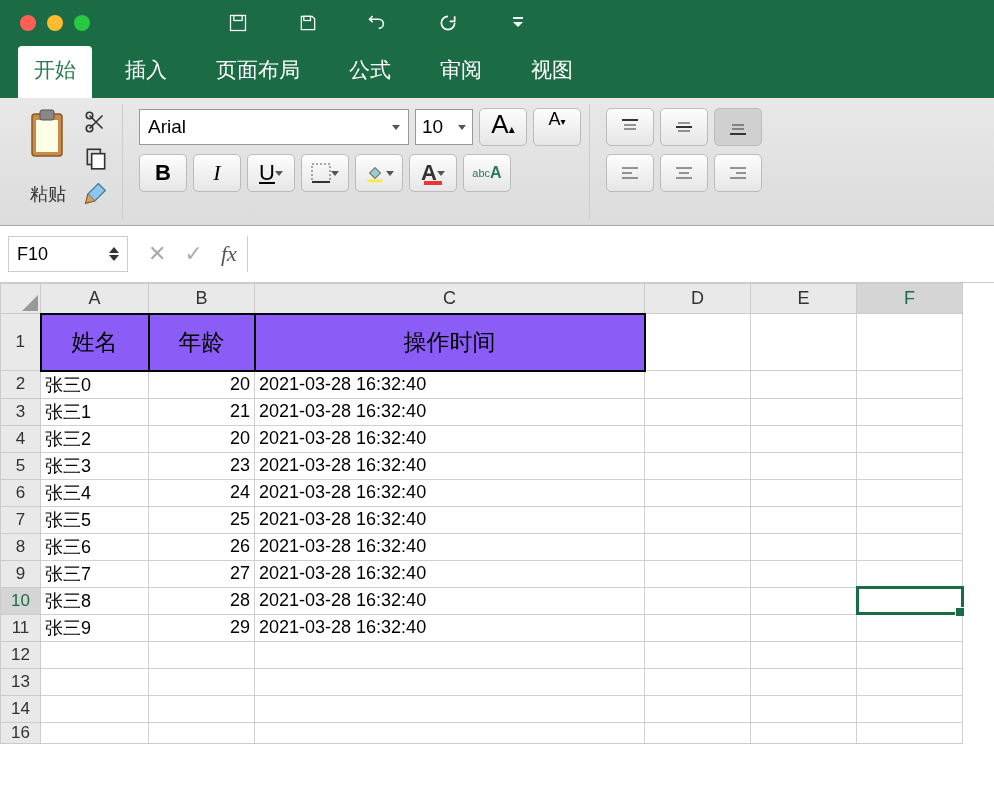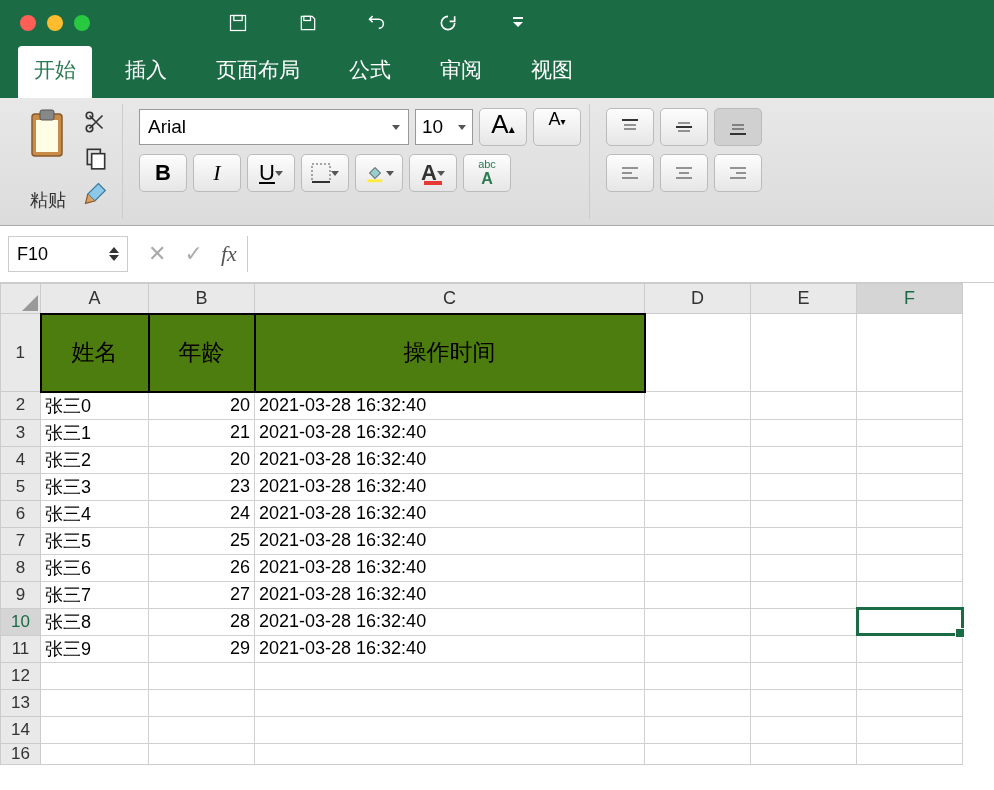--- a/index.html
+++ b/index.html
@@ -20,21 +20,21 @@
     .tab { color: #fff; font-size: 21px; padding: 10px 16px 14px; cursor: pointer; }
     .tab.active { background: #fff; color: #2a7a52; border-radius: 4px 4px 0 0; }
     
     
     .ribbon { height: 128px; background: linear-gradient(#e8e8e8, #dcdcdc); border-bottom: 1px solid #aaa; display: flex; padding: 6px 14px; gap: 8px; }
     .rgroup { display: flex; flex-direction: column; align-items: center; padding: 0 8px; border-right: 1px solid #ccc; }
     .rgroup:last-child { border-right: none; }
     .paste-group { display: flex; gap: 4px; }
     .paste-btn { display: flex; flex-direction: column; align-items: center; gap: 4px; padding: 4px; }
     .clipboard-icon { width: 44px; height: 54px; }
-    .paste-label { font-size: 18px; color: #333; margin-top: 22px; }
+    .paste-label { font-size: 18px; color: #333; margin-top: 16px; }
     .side-btns { display: flex; flex-direction: column; gap: 8px; padding: 4px; }
     .side-icon { width: 28px; height: 28px; display: flex; align-items: center; justify-content: center; }
     
     .font-group { display: flex; flex-direction: column; gap: 8px; padding-top: 4px; }
     .font-row { display: flex; gap: 6px; align-items: center; }
     .font-select { width: 270px; height: 36px; border: 1px solid #999; background: #fff; padding: 0 8px; font-size: 19px; display: flex; align-items: center; justify-content: space-between; }
     .size-select { width: 58px; height: 36px; border: 1px solid #999; background: #fff; padding: 0 6px; font-size: 19px; display: flex; align-items: center; justify-content: space-between; }
     .btn-pill { width: 48px; height: 38px; border: 1px solid #bbb; background: linear-gradient(#fdfdfd,#e6e6e6); border-radius: 5px; display: flex; align-items: center; justify-content: center; font-size: 22px; }
     .btn-b { font-weight: bold; }
     .btn-i { font-style: italic; font-family: Georgia, serif; }
@@ -58,21 +58,21 @@
     
     
     .grid-wrap { position: relative; overflow: hidden; }
     table { border-collapse: collapse; table-layout: fixed; }
     .colhead th, .rowhead { background: #e9e9e9; border: 1px solid #ccc; font-weight: normal; font-size: 18px; color: #333; text-align: center; }
     .corner { width: 40px; height: 30px; background: #e9e9e9; border: 1px solid #ccc; position: relative; }
     .corner::after { content:""; position:absolute; right:2px; bottom:2px; border:8px solid transparent; border-right-color:#999; border-bottom-color:#999; }
     .col-A { width: 108px; } .col-B { width: 106px; } .col-C { width: 390px; } .col-D { width: 106px; } .col-E { width: 106px; } .col-F { width: 106px; }
     td { border: 1px solid #d0d0d0; height: 27px; font-size: 18px; padding: 1px 4px; vertical-align: middle; }
     .rowhead { width: 40px; font-size: 17px; }
-    .hdr-cell { background: #4d7c0f; border: 2px solid #000 !important; text-align: center; font-size: 23px; height: 78px; }
+    .hdr-cell { background: #8b5cf6; border: 2px solid #000 !important; text-align: center; font-size: 23px; height: 57px; }
     .data-name { text-align: left; }
     .data-age { text-align: right; }
     .data-time { text-align: left; }
     .selected-cell { outline: 3px solid #1b6b44; outline-offset: -2px; position: relative; }
     .selected-cell::after { content:""; position:absolute; right:-3px; bottom:-3px; width:8px; height:8px; background:#1b6b44; border:1px solid #fff; }
     .rowhead.sel, .colhead th.sel { background: #d5d5d5; color: #1b6b44; }
     .lastrow td { border-bottom: 1px solid #ccc; height: 15px; }
     
     svg { display: block; }
   </style>
@@ -202,21 +202,21 @@
             </svg>
           <span class="tri-down-sm" data-name="chevron-down-icon"></span>
         </div>
         <div class="btn-pill" data-name="font-color-button">
           <span style="color:#333;font-weight:bold">A</span>
           <svg width="18" height="6" style="position:absolute;margin-top:22px" data-name="color-bar-icon">
               <rect width="18" height="4" fill="#e53935"></rect>
             </svg>
           <span class="tri-down-sm" data-name="chevron-down-icon"></span>
         </div>
-        <div class="btn-pill" data-name="phonetic-button" style="flex-direction:column;font-size:11px;padding:2px">
+        <div class="btn-pill" data-name="phonetic-button" style="flex-direction:row;font-size:11px;padding:2px">
           <span style="color:#2a7a52">abc</span>
           <span style="color:#2a7a52;font-size:16px;font-weight:bold">A</span>
         </div>
       </div>
     </div>
   </div>
 
   <div class="rgroup" data-name="alignment-group">
     <div class="align-group">
       <div class="align-row">

